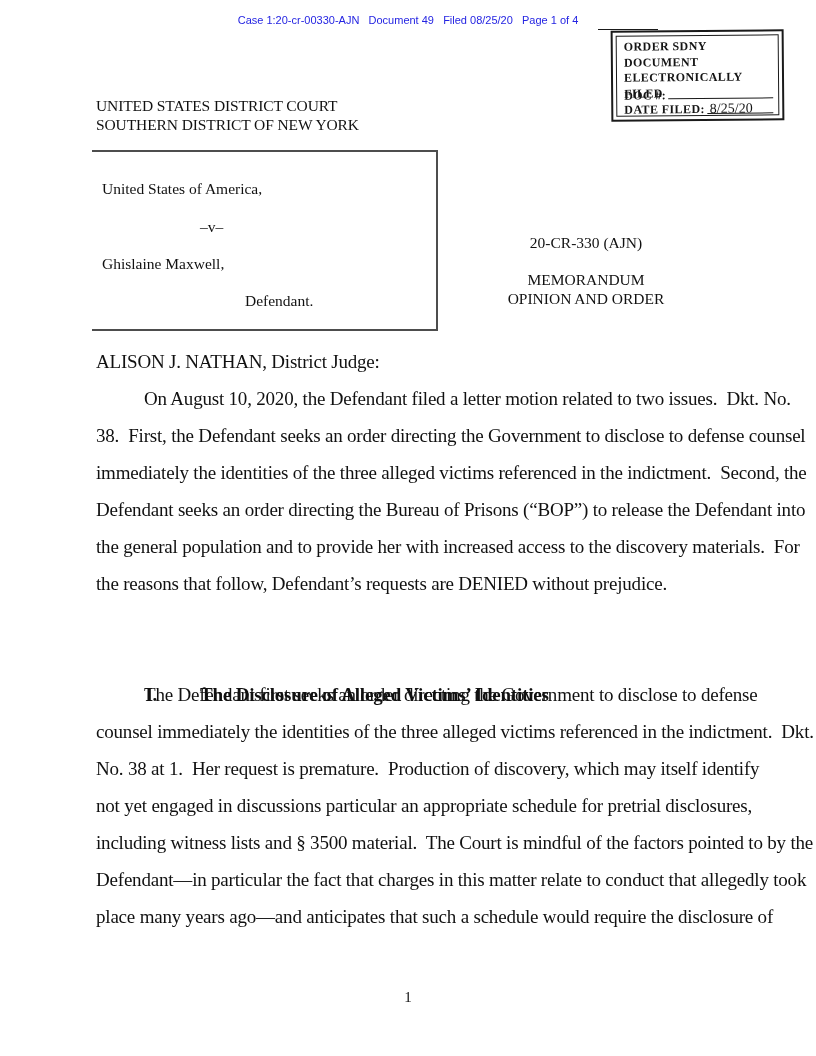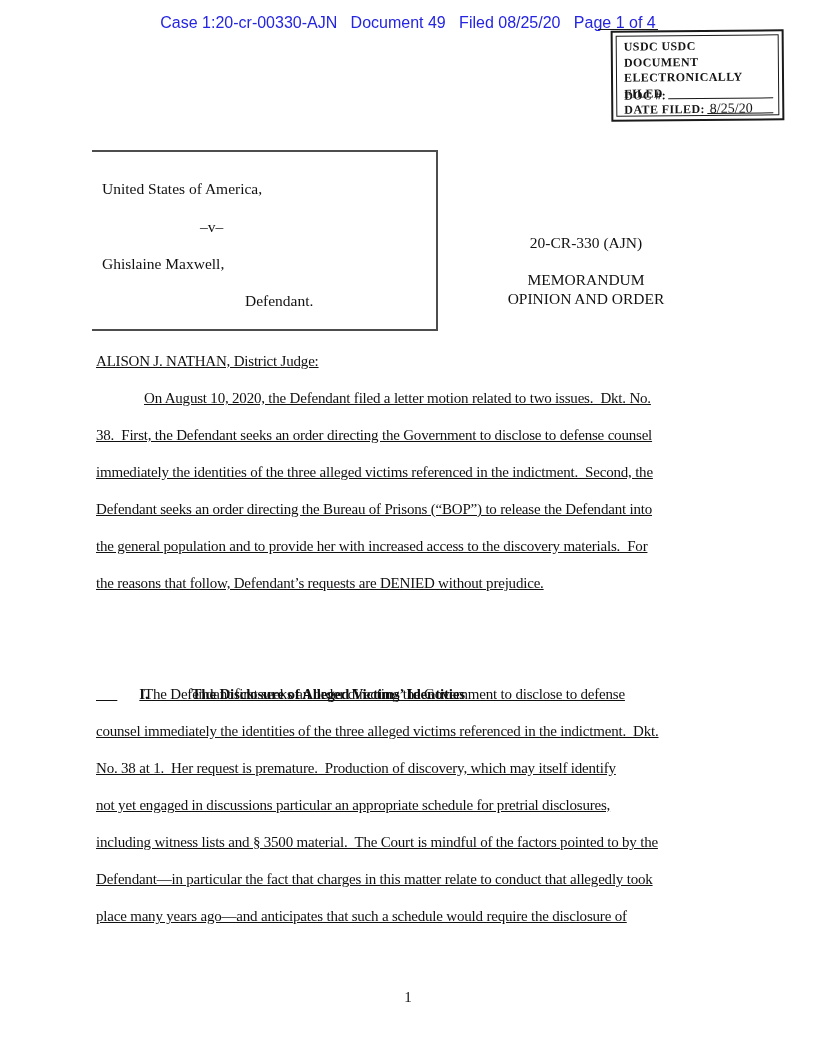--- a/index.html
+++ b/index.html
@@ -15,21 +15,21 @@
   }
 
   
   .cmecf-header {
     position: absolute;
     top: 14px;
     left: 0;
     right: 0;
     text-align: center;
     font-family: "Liberation Sans", sans-serif;
-    font-size: 16px;
+    font-size: 11px;
     color: #2424e2;
     white-space: pre;
   }
   .header-underline {
     position: absolute;
     top: 29px;
     left: 598px;
     width: 60px;
     height: 0;
     border-top: 1.6px solid #1a1a1a;
@@ -123,26 +123,25 @@
   }
 
   
   .body-text {
     position: absolute;
     left: 96px;
     top: 343px;
     width: 648px;
   }
   .bline {
-    font-size: 15px;
+    font-size: 19px;
     letter-spacing: -0.2px;
     line-height: 37px;
     height: 37px;
     white-space: pre;
-    text-decoration: underline;
   }
   .indent { text-indent: 48px; }
   .spacer { height: 37px; }
   .heading { font-weight: bold; }
   .heading .numeral { margin-left: 22px; }
   .heading .title { margin-left: 43px; }
 
   .page-number {
     position: absolute;
     top: 989px;
@@ -156,39 +155,43 @@
 <body>
 
 <div class="page">
 
   <div class="cmecf-header">Case 1:20-cr-00330-AJN   Document 49   Filed 08/25/20   Page 1 of 4</div>
   <div class="header-underline"></div>
 
   <div class="stamp">
     <div class="stamp-inner">
       <div class="stamp-row">
-        <span>USDC USDC</span>
+        <span>ORDER SDNY</span>
       </div>
       <div class="stamp-row">
         <span>DOCUMENT</span>
       </div>
       <div class="stamp-row">
         <span>ELECTRONICALLY FILED</span>
       </div>
       <div class="stamp-row">
         <span>DOC #:</span>
         <span class="stamp-fill"></span>
       </div>
       <div class="stamp-row">
         <span>DATE FILED:</span>
         <span class="stamp-fill"><span class="stamp-date-val">8/25/20</span></span>
       </div>
     </div>
   </div>
 
+  <div class="court">
+    <div>UNITED STATES DISTRICT COURT</div>
+    <div>SOUTHERN DISTRICT OF NEW YORK</div>
+  </div>
 
   <div class="caption-box">
     <div class="cap-plaintiff">United States of America,</div>
     <div class="cap-versus">–v–</div>
     <div class="cap-defname">Ghislaine Maxwell,</div>
     <div class="cap-deflabel">Defendant.</div>
   </div>
 
   <div class="case-number">20-CR-330 (AJN)</div>
   <div class="doc-type">

